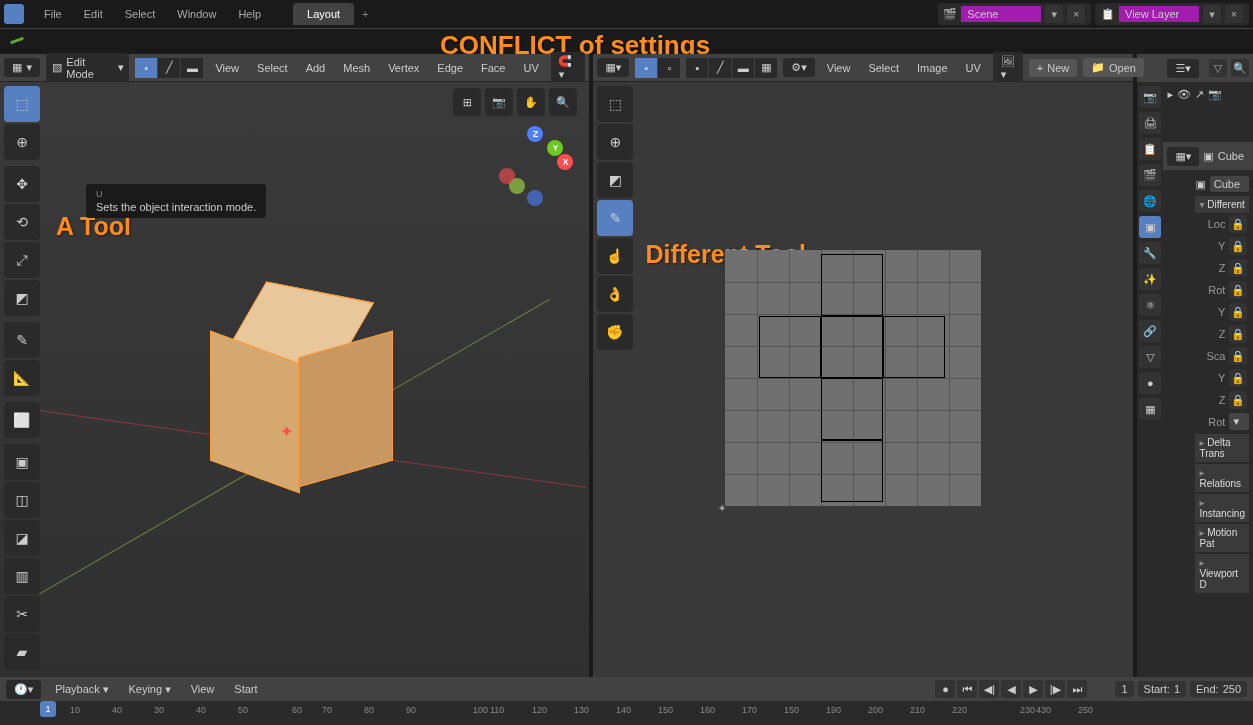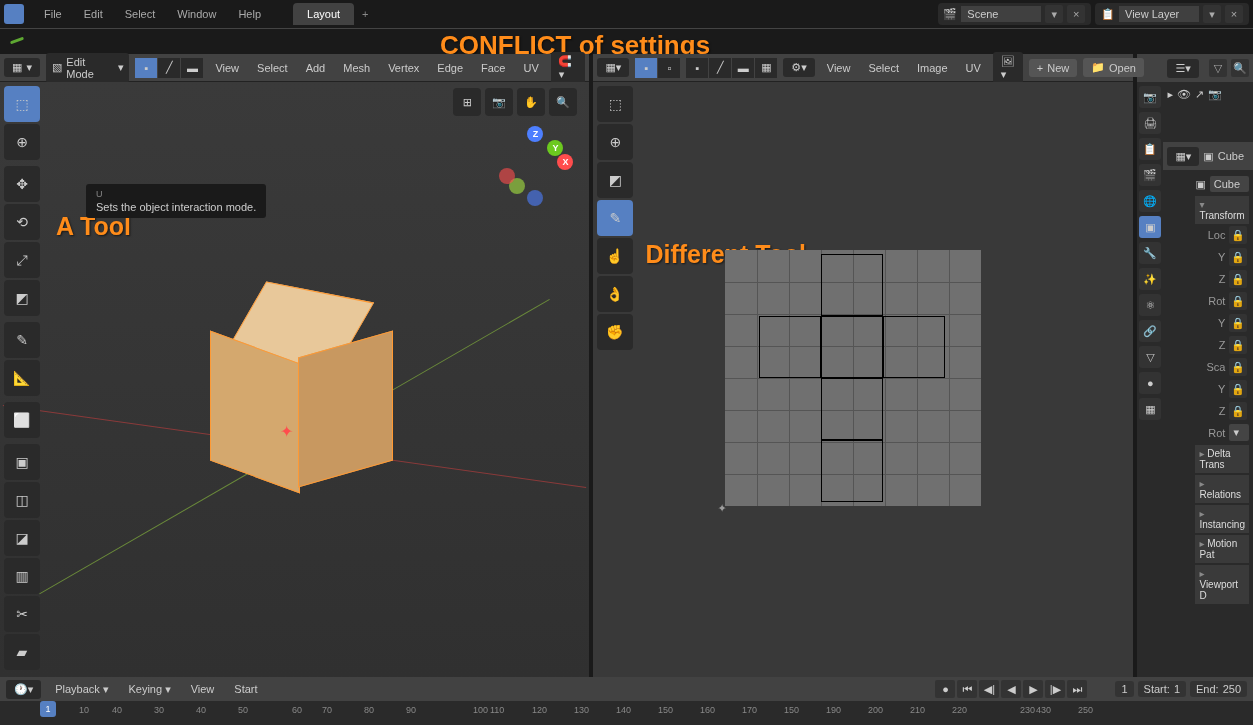--- a/index.html
+++ b/index.html
@@ -5,21 +5,21 @@
 *{margin:0;padding:0;box-sizing:border-box;font-family:sans-serif;font-size:11px;color:#ccc}
 body{width:1253px;height:725px;background:#393939;overflow:hidden;position:relative}
 .topbar{height:28px;background:#1a1a1a;display:flex;align-items:center;padding:0 4px;gap:2px}
 .blender-logo{width:20px;height:20px;background:#5680c2;border-radius:3px;margin-right:8px}
 .menu-item{padding:4px 10px;cursor:pointer;color:#aaa}
 .workspace-tabs{margin-left:20px;display:flex;align-items:center}
 .workspace-tab{padding:5px 14px;background:#424242;border-radius:4px 4px 0 0;color:#fff}
 .workspace-add{padding:4px 8px;color:#888;cursor:pointer}
 .topbar-right{margin-left:auto;display:flex;align-items:center;gap:4px}
 .scene-box{display:flex;align-items:center;gap:4px;background:#2a2a2a;padding:2px 6px;border-radius:4px}
-.scene-input{background:#404040;border:none;color:#ccc;padding:2px 6px;width:80px}
+.scene-input{background:#a21caf;border:none;color:#ccc;padding:2px 6px;width:80px}
 .icon-btn{width:18px;height:18px;background:#333;border-radius:2px;display:flex;align-items:center;justify-content:center;cursor:pointer;color:#aaa}
 .header-strip{height:26px;background:#1a1a1a;display:flex;align-items:center;padding:0 6px;border-top:1px solid #444}
 .tool-settings-icon{width:22px;height:22px;display:flex;align-items:center;justify-content:center}
 .brush-shape{width:18px;height:18px;position:relative}
 .brush-shape::before{content:'';position:absolute;width:14px;height:3px;background:#5ea832;border-radius:2px;top:6px;left:2px;transform:rotate(-20deg)}
 .conflict-annotation{position:absolute;top:30px;left:440px;font-size:26px;font-weight:bold;color:#ff8c1a;text-shadow:1px 1px 2px rgba(0,0,0,0.6)}
 .main-row{display:flex;height:623px}
 .viewport3d{width:594px;position:relative;background:#393939}
 .v3d-header{height:28px;background:#424242;display:flex;align-items:center;padding:0 4px;gap:6px;border-bottom:1px solid #222}
 .dropdown-btn{display:flex;align-items:center;gap:4px;background:#2a2a2a;padding:3px 8px;border-radius:3px;cursor:pointer}
@@ -361,21 +361,21 @@
       <div class="props-header">
         <div class="dropdown-btn">▦▾</div>
         <span>▣</span>
         <span>Cube</span>
       </div>
       <div class="props-content">
         <div class="props-row">
           <span>▣</span>
           <span class="props-field">Cube</span>
         </div>
-        <div class="panel-header open">Transform</div>
+        <div class="panel-header open">Different</div>
         <div class="props-row">
             <span class="props-label">Loc</span>
             <span class="icon-btn">🔒</span>
           </div>
         <div class="props-row">
             <span class="props-label">Y</span>
             <span class="icon-btn">🔒</span>
           </div>
         <div class="props-row">
             <span class="props-label">Z</span>
@@ -444,21 +444,21 @@
           <span>1</span>
         </div>
       <div class="frame-input">
           <span>End:</span>
           <span>250</span>
         </div>
     </div>
   </div>
   <div class="timeline-ruler">
     <div class="playhead">1</div>
-    <span class="ruler-tick" style="left:79px">10</span>
+    <span class="ruler-tick" style="left:70px">10</span>
     <span class="ruler-tick" style="left:112px">40</span>
     <span class="ruler-tick" style="left:154px">30</span>
     <span class="ruler-tick" style="left:196px">40</span>
     <span class="ruler-tick" style="left:238px">50</span>
     <span class="ruler-tick" style="left:292px">60</span>
     <span class="ruler-tick" style="left:322px">70</span>
     <span class="ruler-tick" style="left:364px">80</span>
     <span class="ruler-tick" style="left:406px">90</span>
     <span class="ruler-tick" style="left:473px">100</span>
     <span class="ruler-tick" style="left:490px">110</span>

